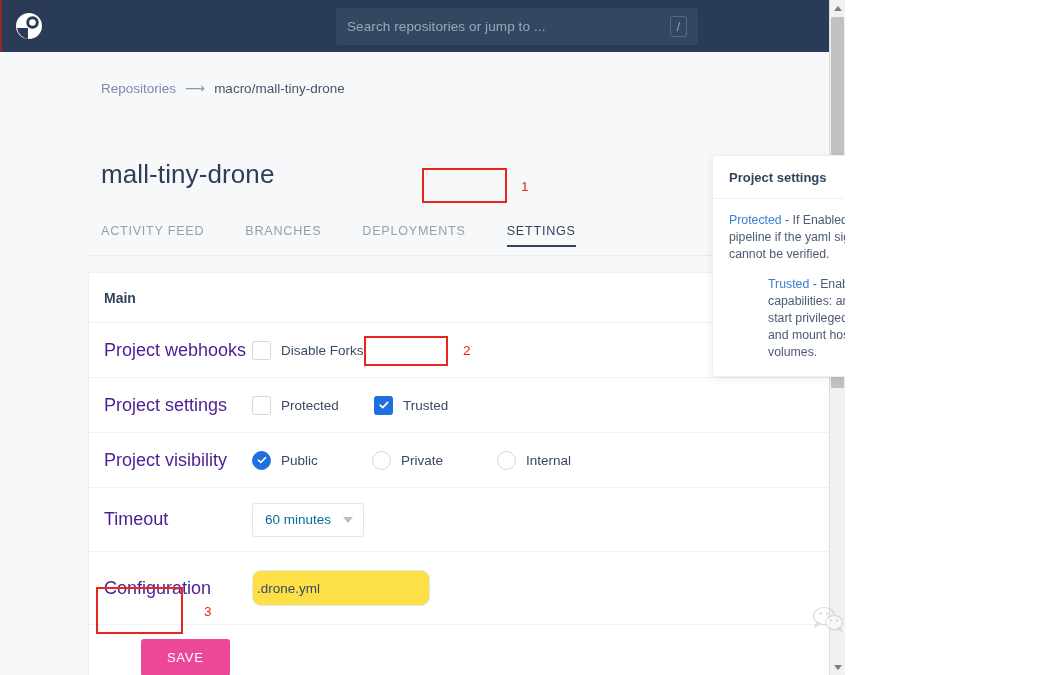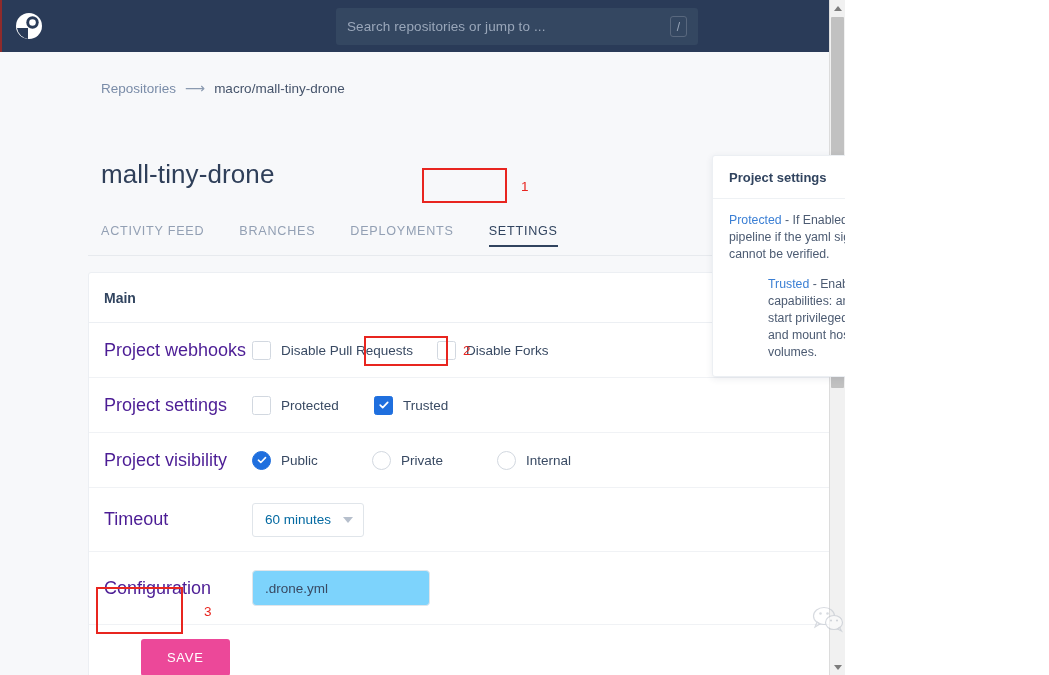--- a/index.html
+++ b/index.html
@@ -91,21 +91,21 @@
     font-size: 26px;
     color: #2f3f59;
     font-weight: 400;
     letter-spacing: .1px;
     transform: translateY(-50%);
   }
 
   .tabs {
     position: absolute; left: 101px; top: 172px;
     display: flex; align-items: flex-end;
-    gap: 10px;
+    gap: 16px;
     text-align: right;
   }
   .tab {
     font-size: 12.6px;
     letter-spacing: .75px;
     color: #93a0b4;
     padding: 0 25px 9px 0;
     cursor: pointer;
     position: relative;
     white-space: nowrap;
@@ -216,24 +216,24 @@
     margin-left: 12px;
     width: 0; height: 0;
     border-left: 5px solid transparent;
     border-right: 5px solid transparent;
     border-top: 6px solid #b6bfcc;
   }
   .text-input {
     height: 36px;
     width: 178px;
     border: 1px solid #e0e5ea;
-    border-radius: 4px;
-    background: #7dd3fc;
+    border-radius: 9px;
+    background: #fde047;
     display: flex; align-items: center;
-    padding: 0 12px;
+    padding: 0 4px;
     font-size: 13.5px; color: #394a63;
     cursor: text;
   }
 
   
   .help-icon {
     position: absolute; right: 18px; top: 50%;
     transform: translateY(-50%);
     width: 17px; height: 17px;
     border-radius: 50%;
@@ -436,24 +436,20 @@
 
     <div class="card">
 
       <div class="card-header">
         <span class="title">Main</span>
       </div>
 
       <div class="row">
         <div class="row-label">Project webhooks</div>
         <div class="controls">
-          <div class="cb-item" style="width:185px">
-            <span class="cb-box"></span>
-            <span class="cb-label">Disable Pull Requests</span>
-          </div>
           <div class="cb-item">
             <span class="cb-box"></span>
             <span class="cb-label">Disable Forks</span>
           </div>
         </div>
       </div>
 
       <div class="row">
         <div class="row-label">Project settings</div>
         <div class="controls">

